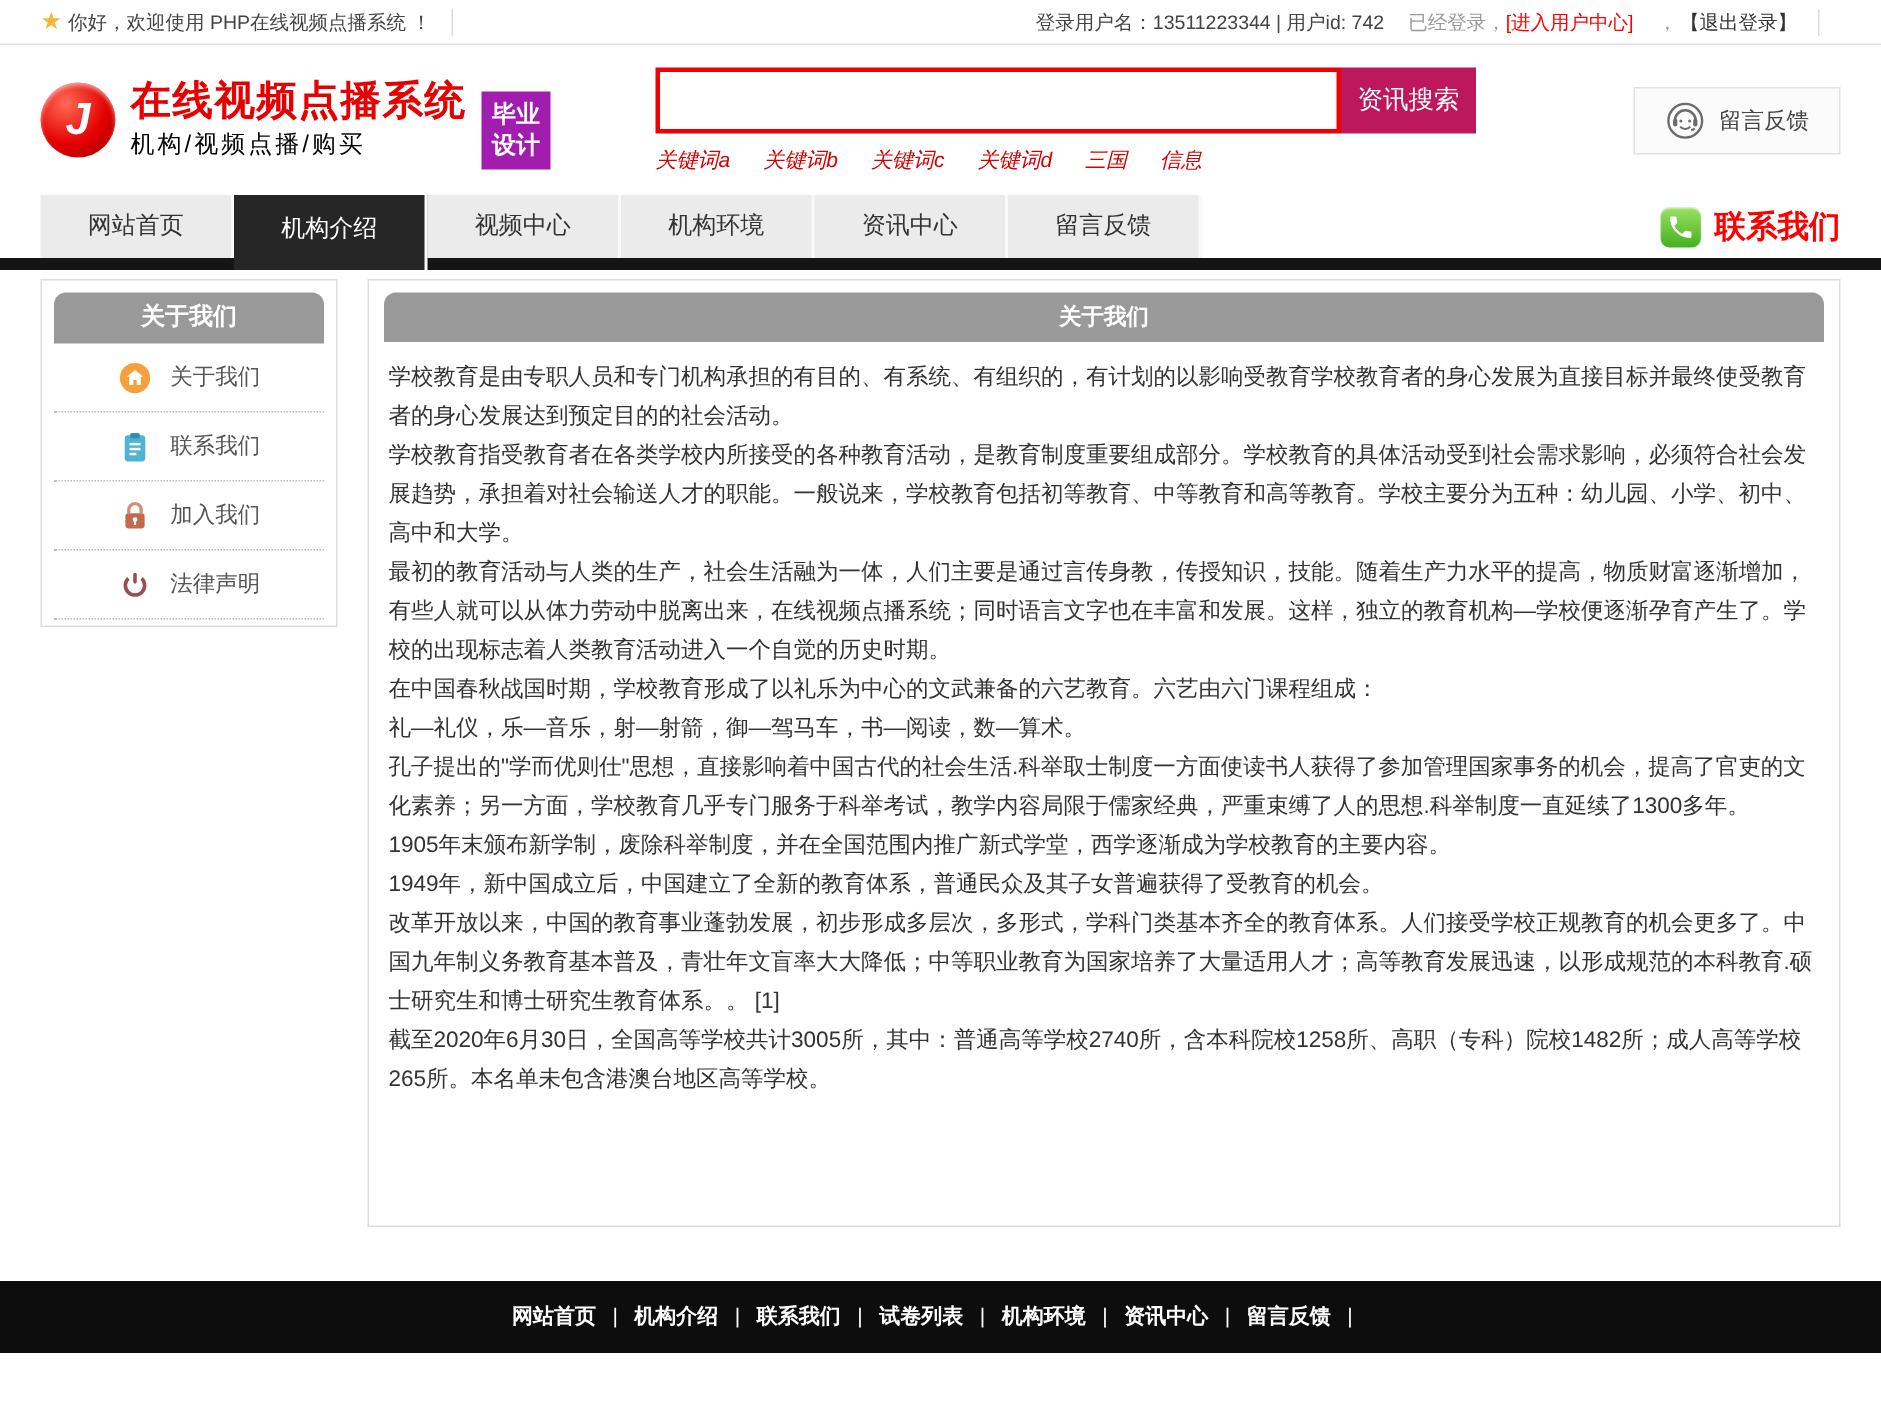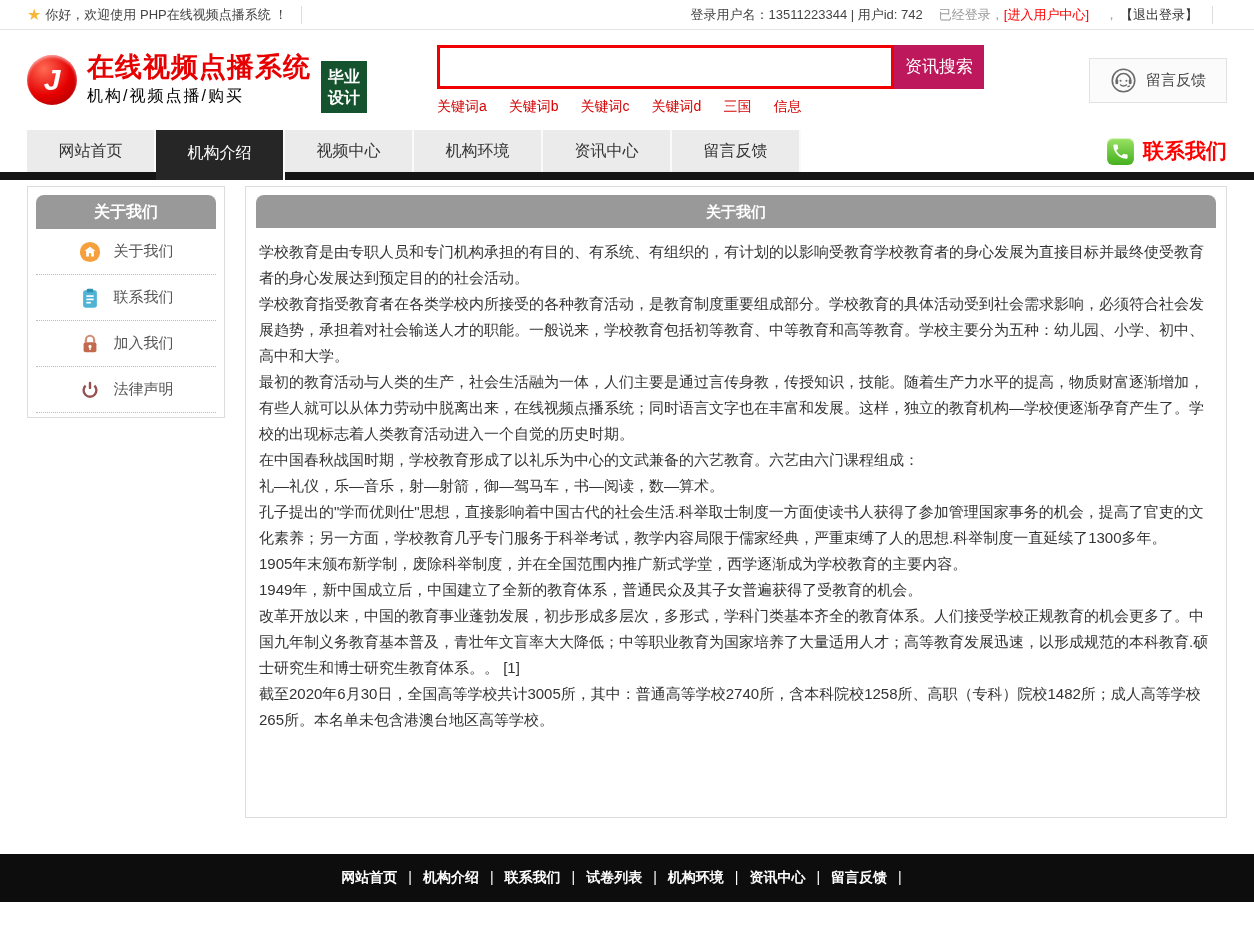--- a/index.html
+++ b/index.html
@@ -28,34 +28,34 @@
     background:radial-gradient(circle at 34% 28%, #ff6a55, #e40000 55%, #9f0000);
     color:#fff; font-weight:bold; font-style:italic; font-size:30px;
     display:flex; align-items:center; justify-content:center;
     box-shadow:inset 0 2px 3px rgba(255,255,255,.55);
   }
   .logo-text { margin-left:10px; }
   .site-title { color:#e60000; font-size:27px; font-weight:bold; letter-spacing:1px; line-height:1.1; }
   .site-sub { color:#000000; font-size:16px; letter-spacing:2px; margin-top:4px; }
   .grad-badge {
     margin-left:10px; align-self:flex-start; margin-top:14px;
-    background:#14532d; color:#fff; font-size:16px; font-weight:bold;
+    background:#a21caf; color:#fff; font-size:16px; font-weight:bold;
     padding:5px 7px; line-height:21px; text-align:center;
   }
   .search-group { margin-left:70px; width:547px; }
   .search-row { display:flex; height:44px; }
   .search-input {
     flex:1; border:3px solid #f00000; outline:none; font-size:16px; padding:0 8px;
     font-family:"Liberation Sans","DejaVu Sans",sans-serif;
   }
   .search-btn {
     width:90px; background:#be185d; color:#fff; border:none; font-size:17px;
     cursor:pointer; font-family:"Liberation Sans","DejaVu Sans",sans-serif;
   }
-  .keywords { display:flex; gap:22px; margin-top:9px; font-size:14px; }
+  .keywords { display:flex; gap:22px; margin-top:9px; font-size:14px;font-style:italic; }
   .keywords span { color:#d40000; cursor:pointer; }
   .feedback-box {
     margin-left:auto; width:138px; height:45px; border:1px solid #e2e2e2; background:#fbfbfb;
     display:flex; align-items:center; justify-content:center; gap:9px;
     font-size:15px; color:#444; cursor:pointer;
   }
 
   
   .nav-row { background:#fff; }
   .nav-row .wrap { display:flex; height:42px; }

